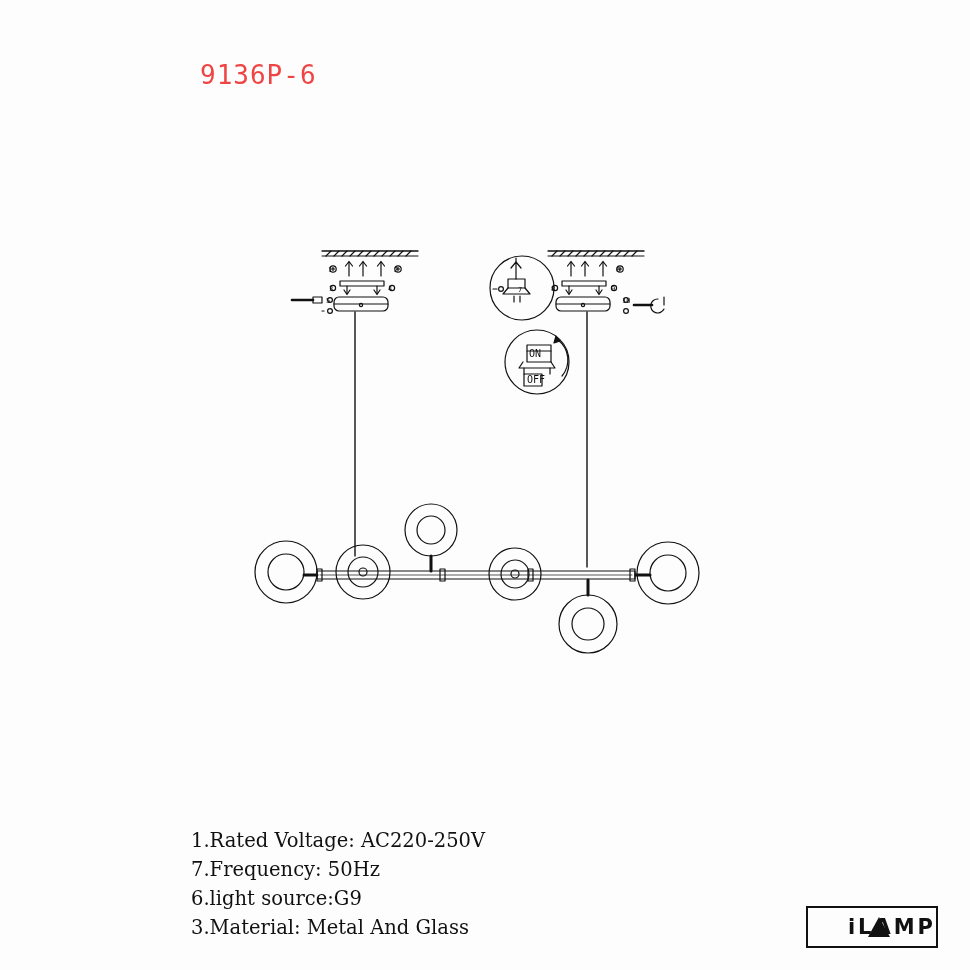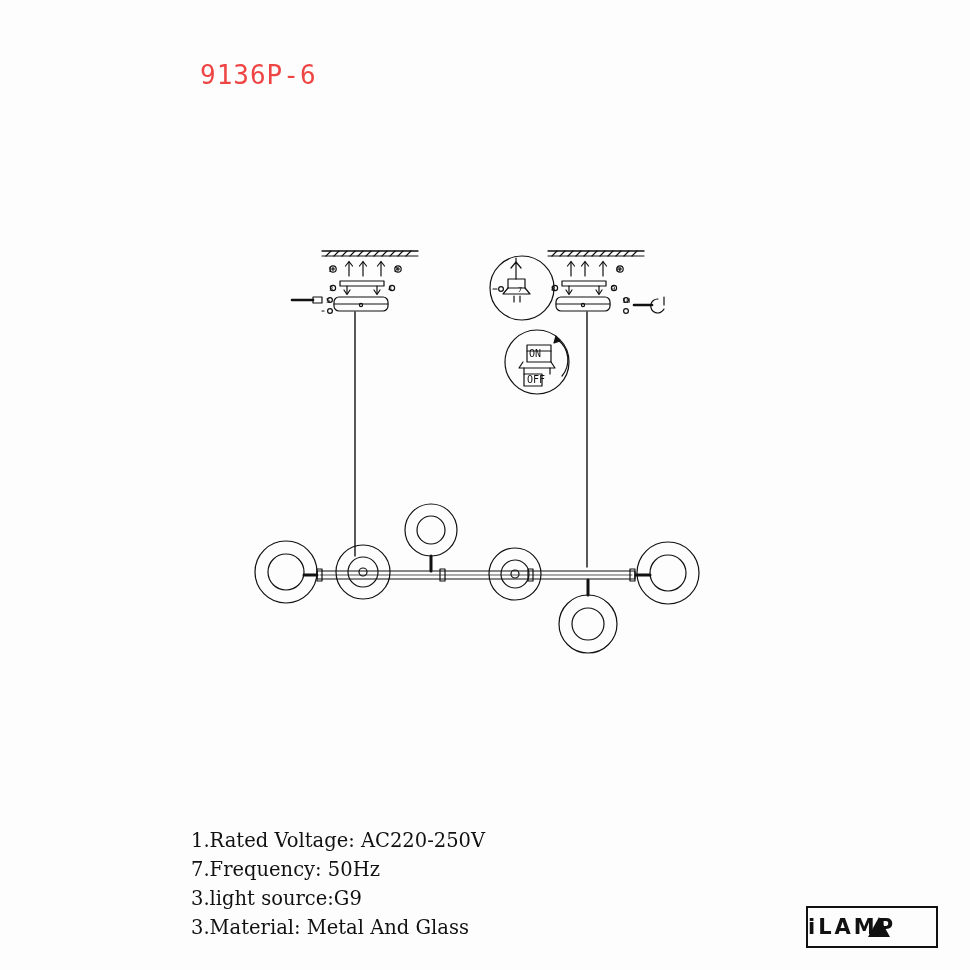--- a/index.html
+++ b/index.html
@@ -58,21 +58,21 @@
   .brand {
     position: absolute;
     left: 806px;
     top: 906px;
     width: 132px;
     height: 42px;
     border: 2px solid #111;
     box-sizing: border-box;
     display: flex;
     align-items: center;
-    justify-content: flex-start;
+    justify-content: flex-end;
   }
   .brand-text {
     font-family: "DejaVu Sans", sans-serif;
     font-weight: bold;
     font-size: 21px;
     letter-spacing: 3px;
     color: #111;
     position: relative;
     z-index: 2;
   }
@@ -280,21 +280,21 @@
     <text x="616" y="272" font-family="DejaVu Sans Mono, monospace" font-size="7" fill="#111">6</text>
     <text x="518" y="292" font-family="DejaVu Sans Mono, monospace" font-size="7" fill="#111">7</text>
     <text x="551" y="291" font-family="DejaVu Sans Mono, monospace" font-size="7" fill="#111">8</text>
     <text x="611" y="291" font-family="DejaVu Sans Mono, monospace" font-size="7" fill="#111">9</text>
     <text x="622" y="303" font-family="DejaVu Sans Mono, monospace" font-size="7" fill="#111">10</text>
   </svg>
 
   <div class="spec-list">
     <div class="spec-line">1.Rated Voltage: AC220-250V</div>
     <div class="spec-line">7.Frequency: 50Hz</div>
-    <div class="spec-line">3.light source:G9</div>
+    <div class="spec-line">6.light source:G9</div>
     <div class="spec-line">3.Material: Metal And Glass</div>
   </div>
 
   <div class="brand">
     <div class="brand-a-mark"></div>
     <div class="brand-text">iLAMP</div>
   </div>
 
 </div>
 

